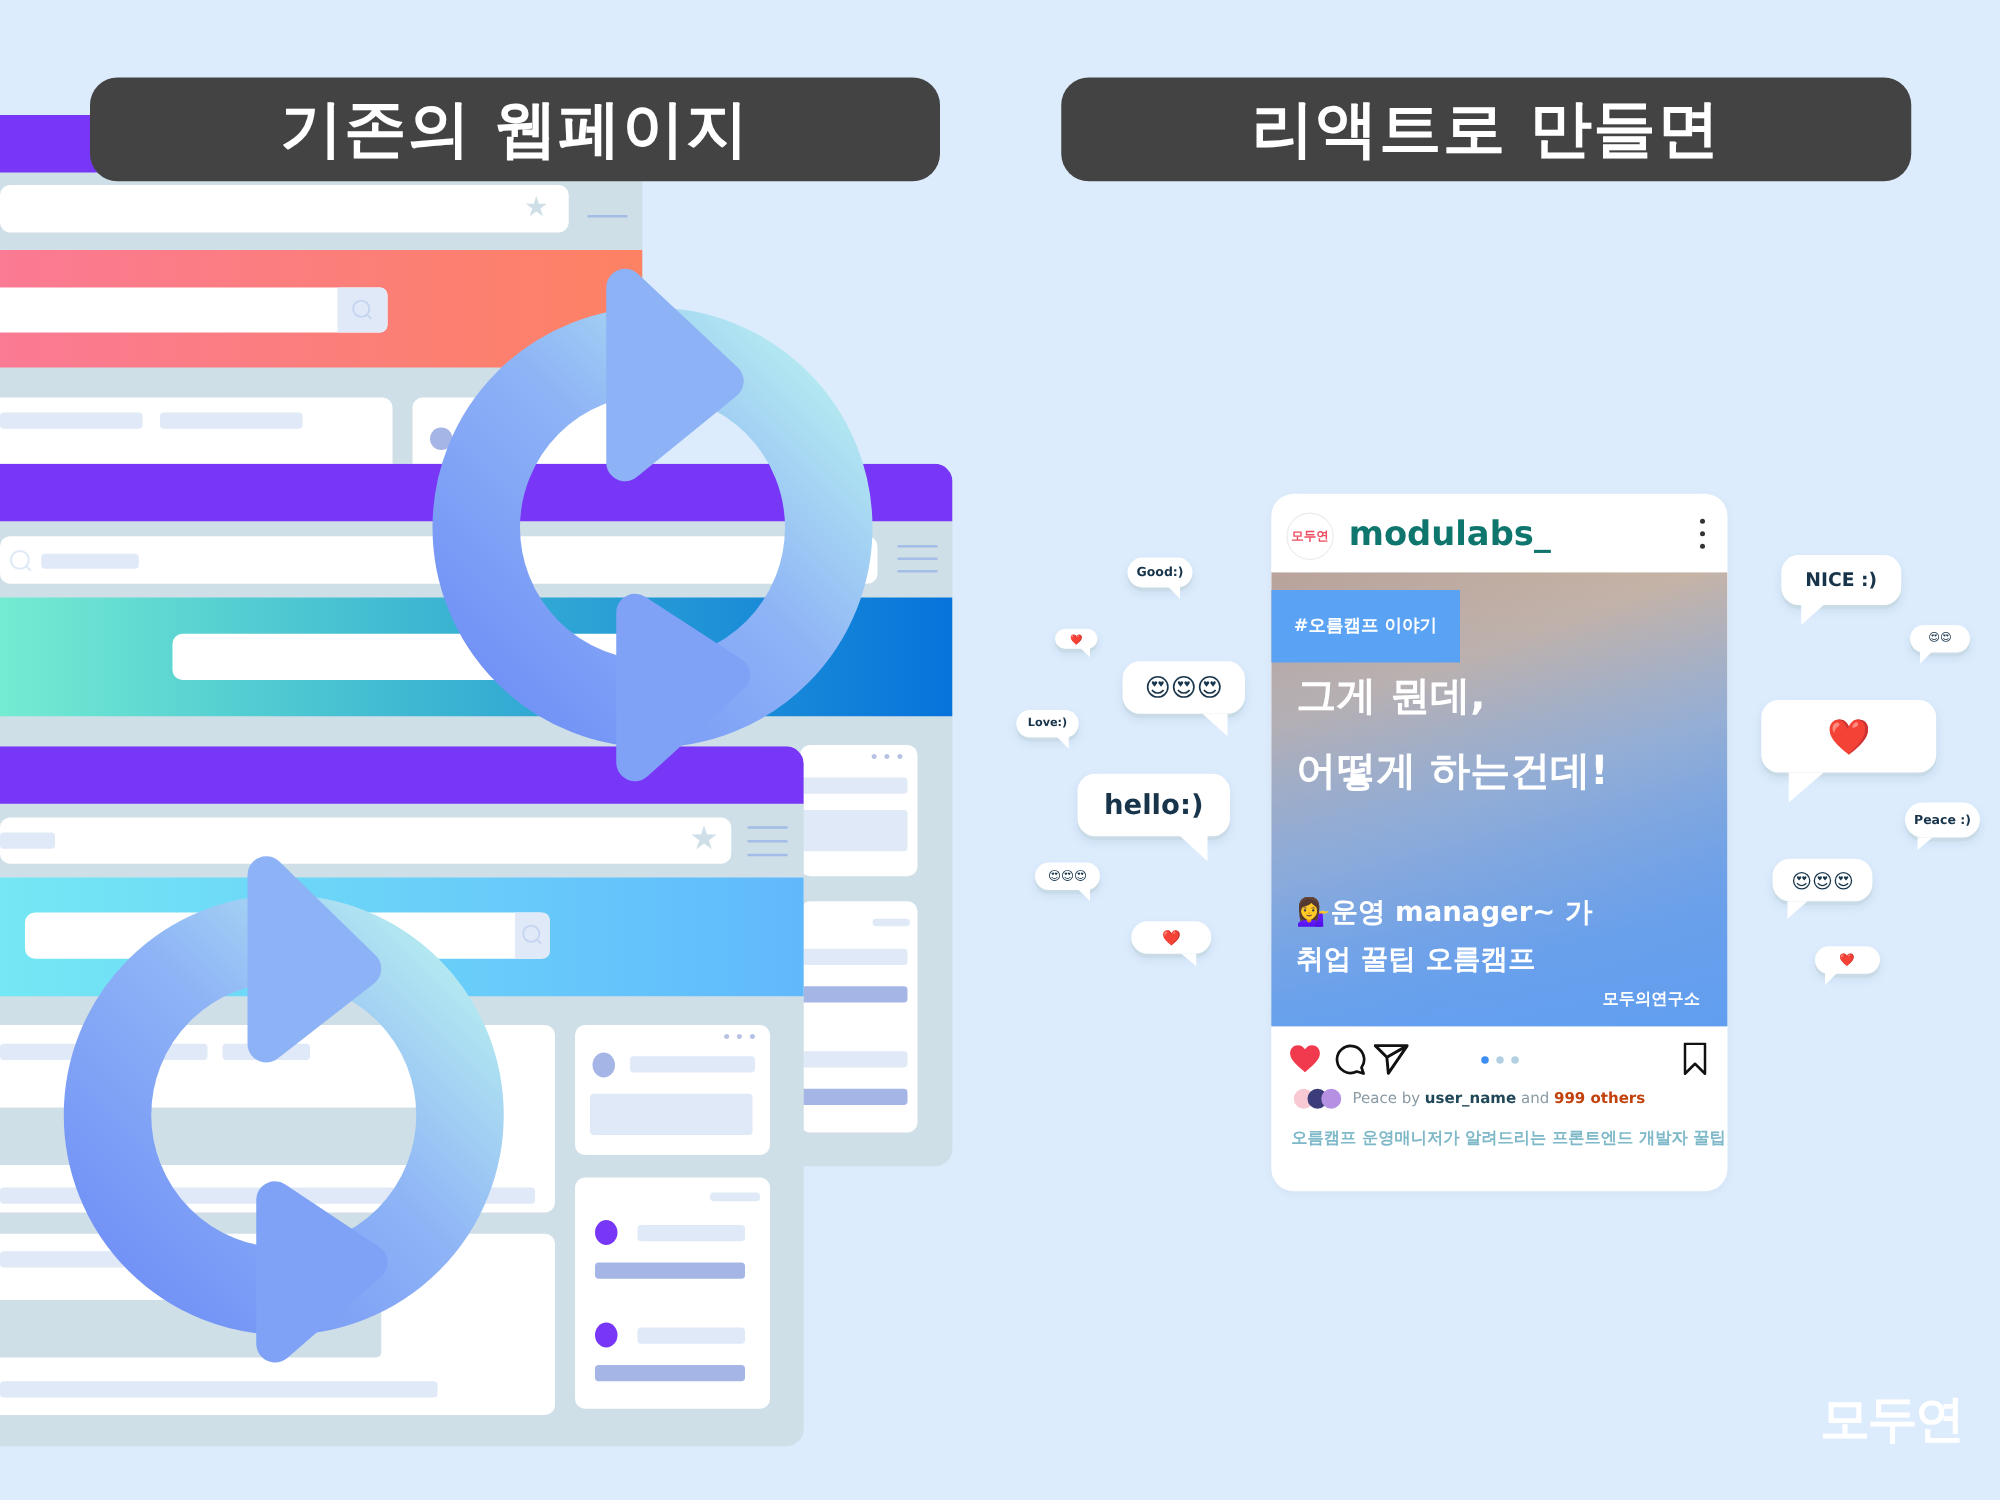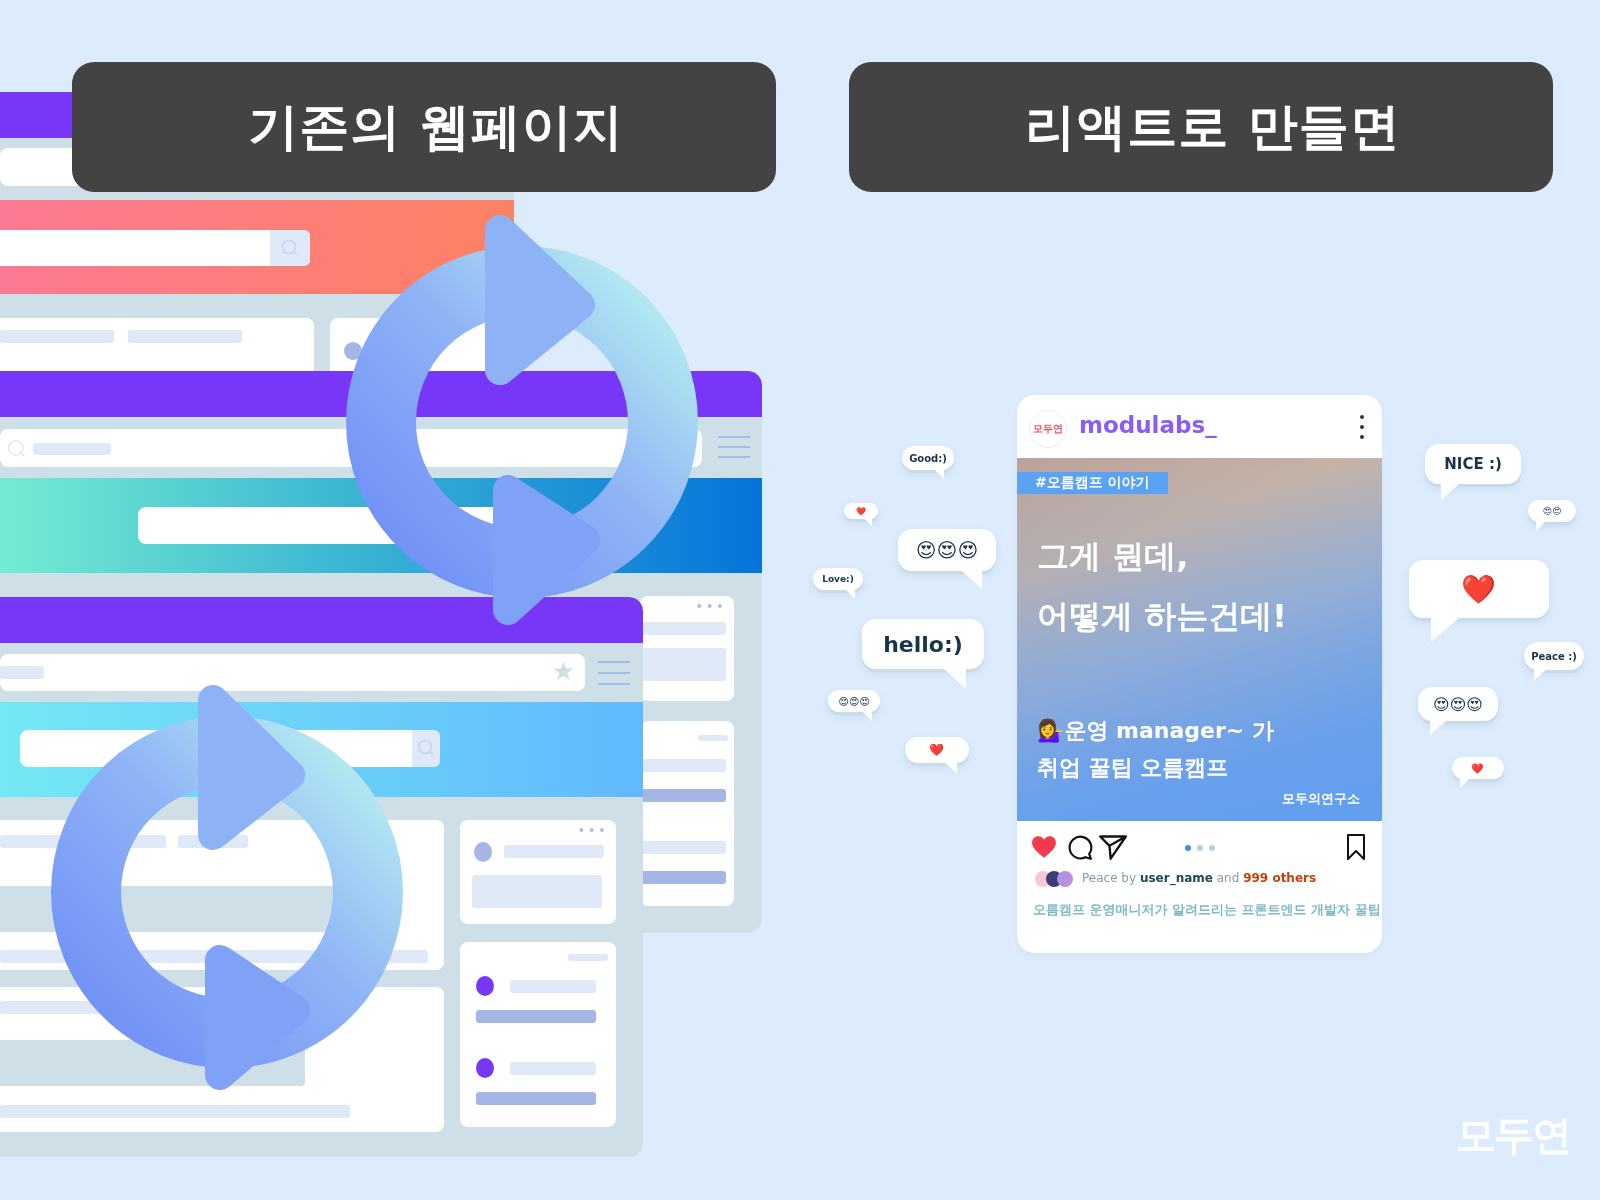--- a/index.html
+++ b/index.html
@@ -1,18 +1,18 @@
 <!DOCTYPE html>
 <html><head>
 <meta charset="utf-8">
 <style>
   html,body{margin:0;padding:0;}
   body{width:1600px;height:1200px;background:#dcecfd;position:relative;overflow:hidden;font-family:"DejaVu Sans","Liberation Sans",sans-serif;}
   .abs{position:absolute;}
-  .headline{position:absolute;top:62px;height:130px;background:#434343;border-radius:22px;color:#fff;font-weight:bold;font-size:50px;display:flex;align-items:center;justify-content:center;letter-spacing:1px;padding-left:24px;}
+  .headline{position:absolute;top:62px;height:83px;background:#434343;border-radius:22px;color:#fff;font-weight:bold;font-size:50px;display:flex;align-items:center;justify-content:center;letter-spacing:1px;}
   
   .win{position:absolute;background:#cfdfe7;overflow:hidden;}
   .topbar{position:absolute;left:0;right:0;background:#7837f7;}
   .urlbar{position:absolute;background:#fff;border-radius:8px;}
   .hero{position:absolute;left:0;right:0;}
   .card{position:absolute;background:#fff;border-radius:8px;}
   .line{position:absolute;background:#dfe9f7;border-radius:3px;}
   .line.dk{background:#a5b6e6;}
   .dot{position:absolute;border-radius:50%;}
   .menu3{position:absolute;width:32px;height:22px;}
@@ -159,31 +159,31 @@
     <path d="M175 280 L250 330 L175 395 Z" fill="#7fa2f6" stroke="#7fa2f6" stroke-width="30" stroke-linejoin="round"></path>
   </svg>
 </div>
 
 <div class="headline" style="left:72px;width:680px;">기존의 웹페이지</div>
 <div class="headline" style="left:849px;width:680px;">리액트로 만들면</div>
 
 <div class="post">
   <div class="abs" style="left:0;top:0;width:365px;height:63px;border-bottom:1px solid #e6e6e6;">
     <div class="abs" style="left:12px;top:15px;width:36px;height:36px;border-radius:50%;border:1px solid #ececec;display:flex;align-items:center;justify-content:center;color:#ee4d5f;font-size:10px;font-weight:bold;">모두연</div>
-    <div class="abs" style="left:62px;top:17px;font-size:23px;font-weight:bold;color:#8b5cf6;">modulabs_</div>
+    <div class="abs" style="left:62px;top:17px;font-size:27px;font-weight:bold;color:#0f766e;">modulabs_</div>
     <div class="abs" style="right:18px;top:20px;width:4px;height:26px;">
       <div class="dot" style="left:0;top:0;width:4px;height:4px;background:#333;"></div>
       <div class="dot" style="left:0;top:10px;width:4px;height:4px;background:#333;"></div>
       <div class="dot" style="left:0;top:20px;width:4px;height:4px;background:#333;"></div>
     </div>
   </div>
 
   <div class="abs" style="left:0;top:63px;width:365px;height:363px;background:linear-gradient(160deg,#b9a39a 0%,#c6b3a6 25%,#9fb2cf 50%,#6aa0e8 78%,#5b9aee 100%);">
     <div class="abs" style="left:0;top:0;width:365px;height:363px;background:linear-gradient(180deg,rgba(120,150,200,0.0) 0%,rgba(110,160,235,0.45) 70%,rgba(100,160,240,0.75) 100%);"></div>
-    <div class="abs" style="left:0;top:14px;padding:2px 18px;background:#5aa2f4;color:#fff;font-size:14px;font-weight:bold;">#오름캠프 이야기</div>
+    <div class="abs" style="left:0;top:14px;padding:20px 18px;background:#5aa2f4;color:#fff;font-size:14px;font-weight:bold;">#오름캠프 이야기</div>
     <div class="abs" style="left:20px;top:68px;color:#fff;font-weight:bold;font-size:32px;line-height:60px;">
       <div>그게 뭔데,</div>
       <div>어떻게 하는건데!</div>
     </div>
     <div class="abs" style="left:20px;top:254px;color:#fff;font-weight:bold;font-size:22px;line-height:37px;">
       <div>💁‍♀️운영 manager~ 가</div>
       <div>취업 꿀팁 오름캠프</div>
     </div>
     <div class="abs" style="right:22px;top:332px;color:#fff;font-weight:bold;font-size:13px;">모두의연구소</div>
   </div>

